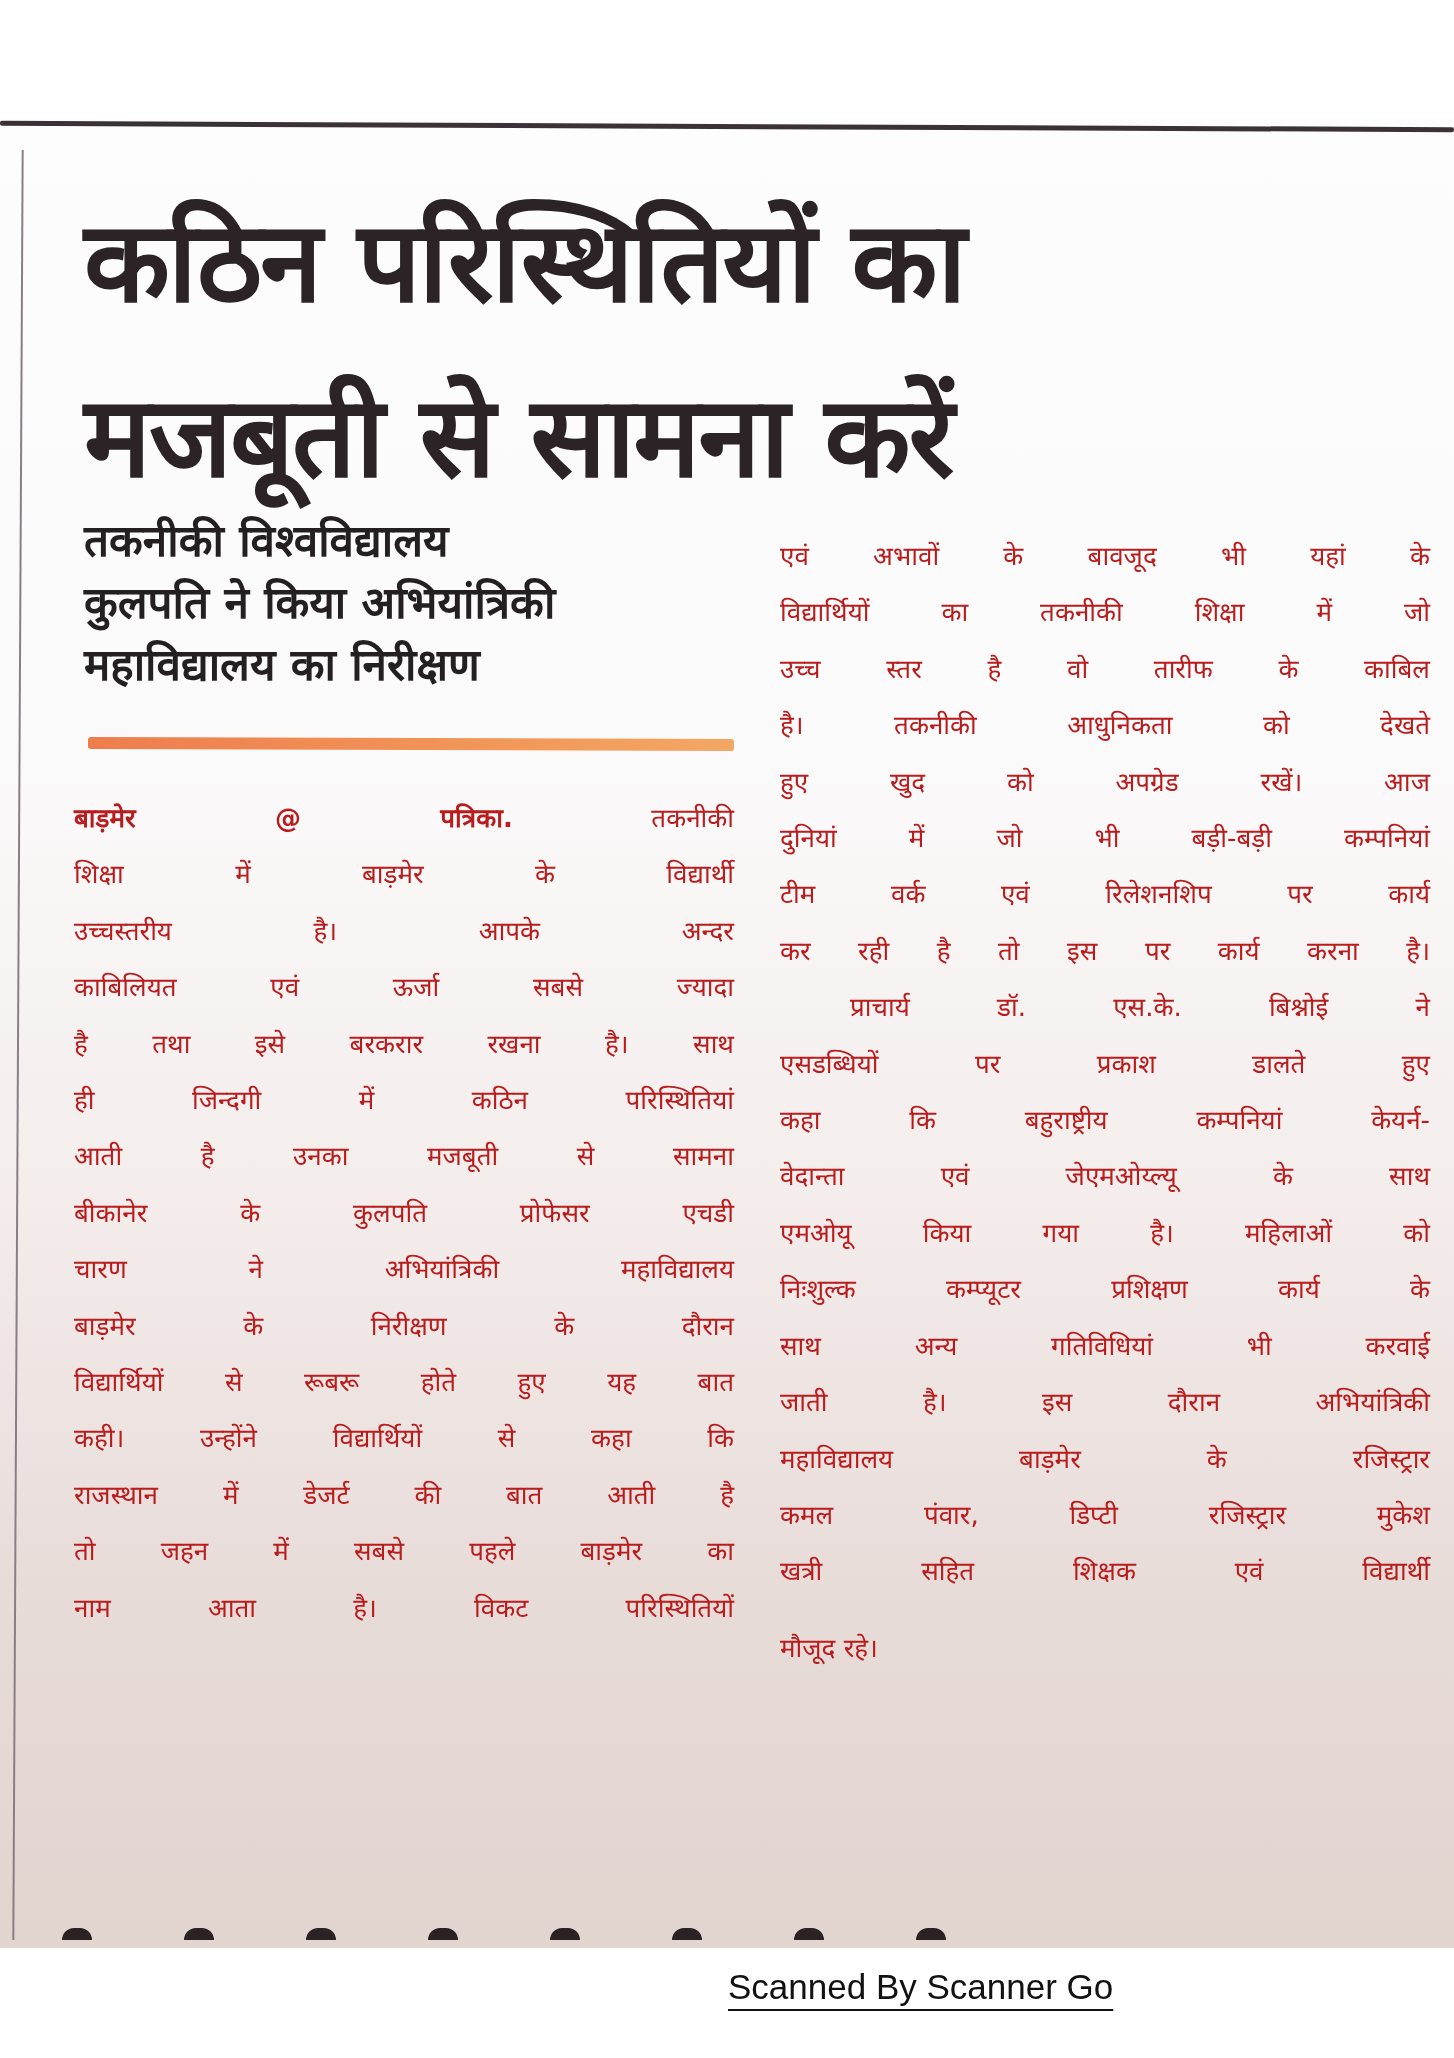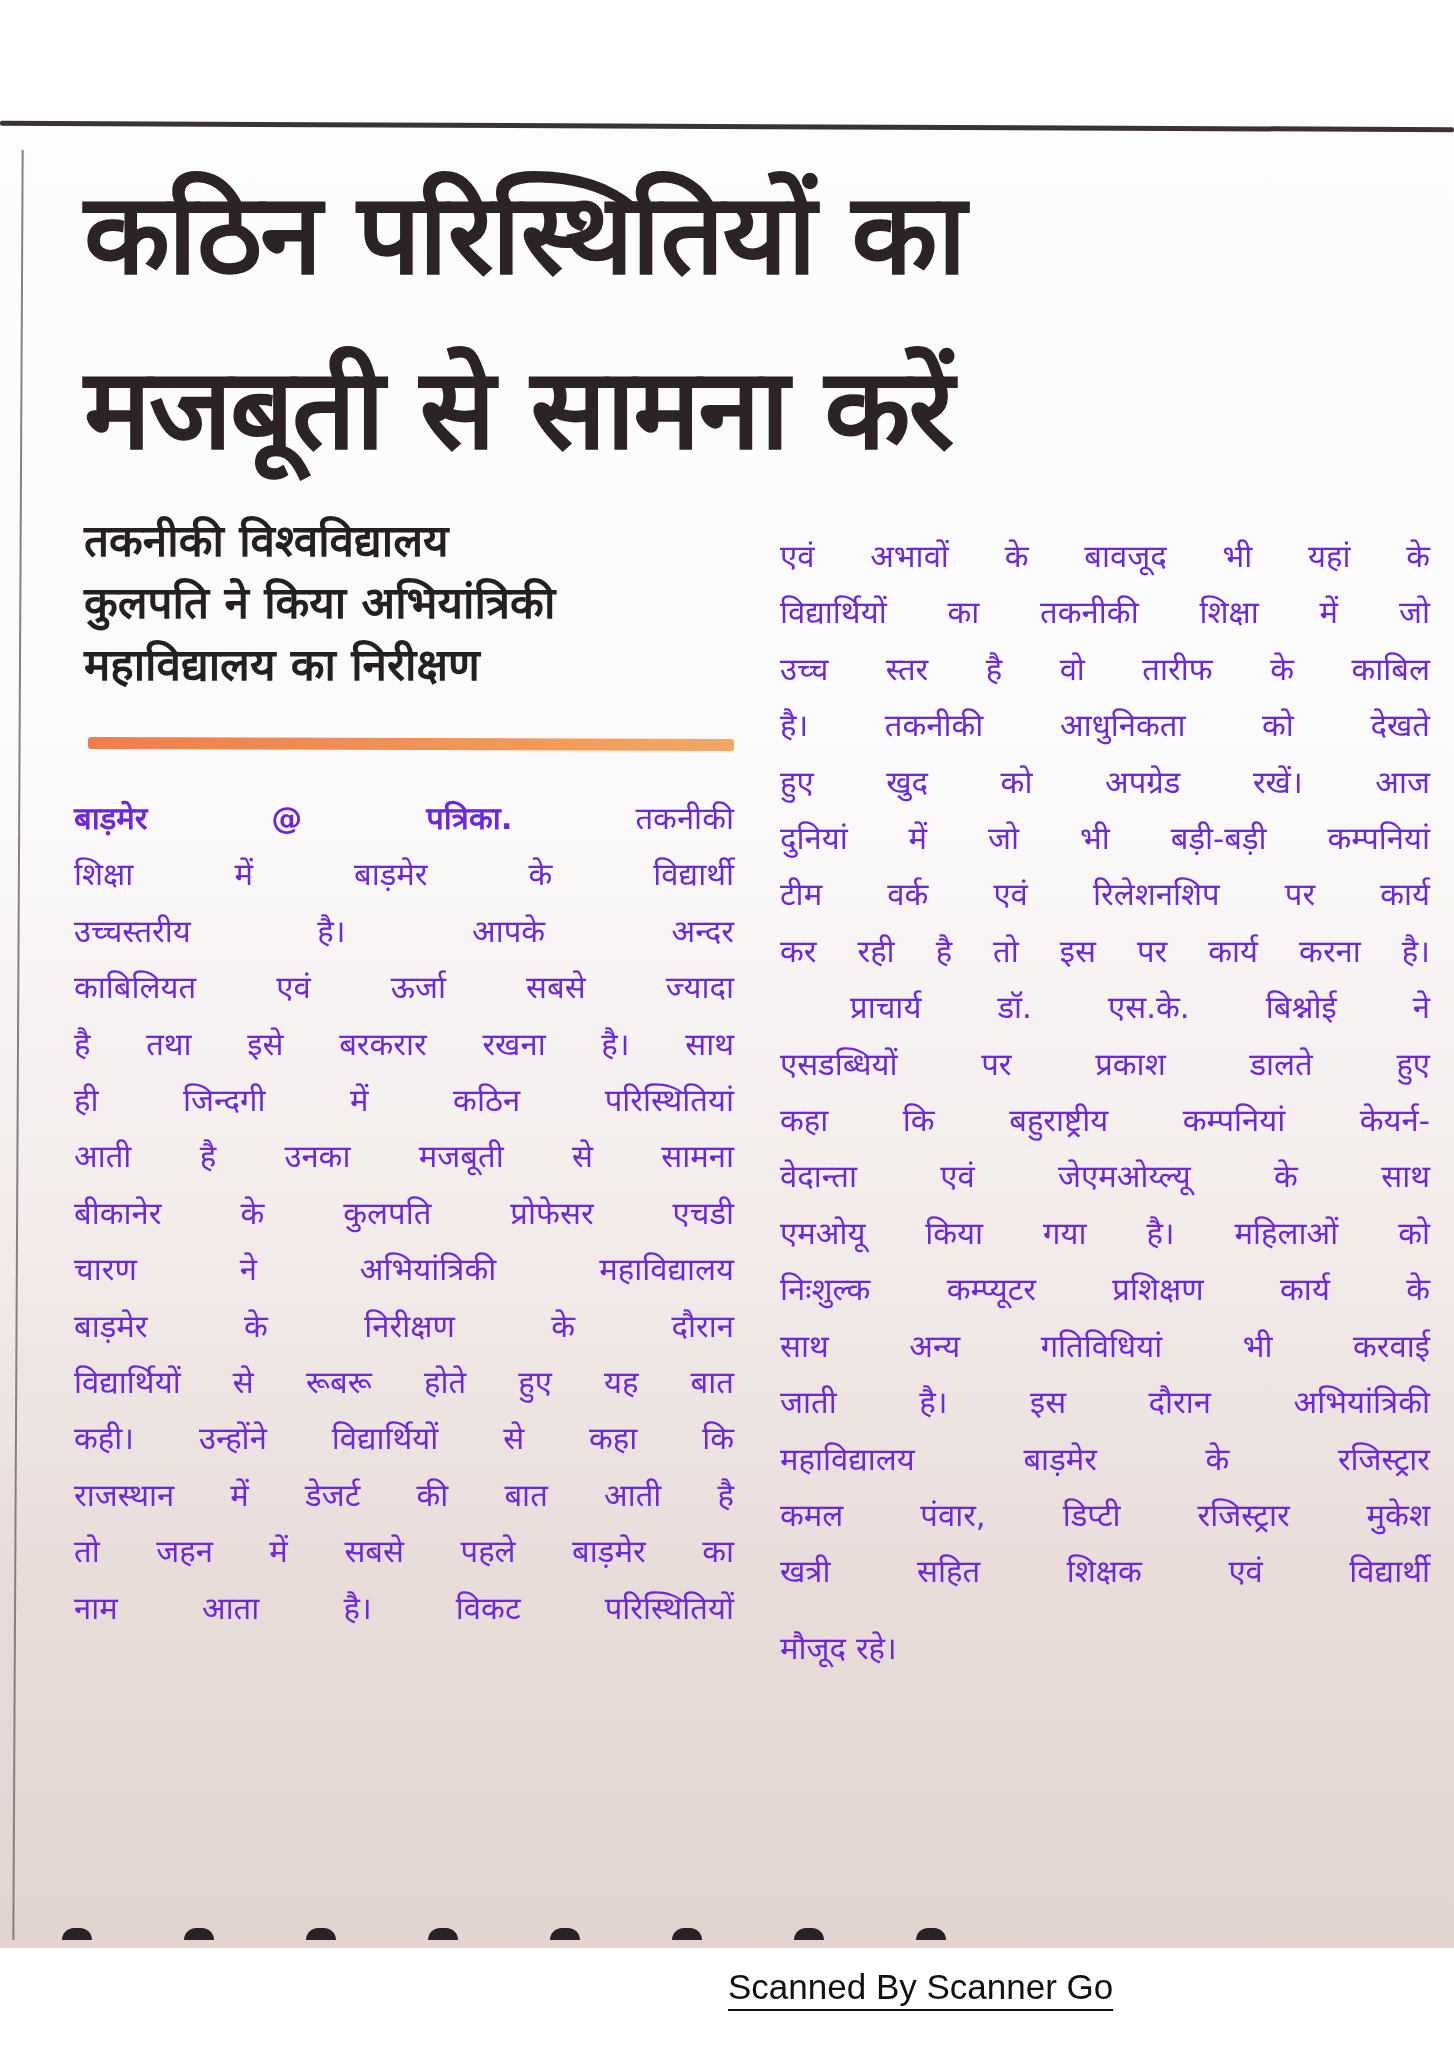--- a/index.html
+++ b/index.html
@@ -15,38 +15,38 @@
   }
   .top-rule {
     position: absolute; left: 0; top: 124px; width: 1454px; height: 5px;
     background: #3a3236; transform: rotate(0.25deg); border-radius: 2px;
   }
   .left-rule {
     position: absolute; left: 17px; top: 150px; width: 2px; height: 1790px;
     background: #8a7e86; transform: rotate(0.3deg);
   }
   .headline {
-    position: absolute; left: 84px; top: 147px; width: 1300px;
+    position: absolute; left: 84px; top: 175px; width: 1300px;
     font-family: "DejaVu Sans", sans-serif; font-weight: bold;
     font-size: 112px; line-height: 175px; color: #2b2326;
     letter-spacing: -2px; margin: 0;
   }
   .subhead {
     position: absolute; left: 84px; top: 510px; width: 650px;
     font-size: 44px; line-height: 62px; color: #241f21; margin: 0;
     font-weight: bold;
   }
   .accent-rule {
     position: absolute; left: 88px; top: 738px; width: 646px; height: 12px;
     background: linear-gradient(90deg, #ee7d4e, #f29a5a 70%, #f3a764);
     border-radius: 3px; transform: rotate(0.2deg);
   }
   .col {
-    position: absolute; font-size: 31px; line-height: 56.4px;
-    color: #6d28d9; text-align: justify; margin: 0;
+    position: absolute; font-size: 26px; line-height: 56.4px;
+    color: #b91c1c; text-align: justify; margin: 0;
   }
   .col .line { display: block; white-space: nowrap; text-align-last: justify; }
   .col .line.last { text-align-last: left; margin-top: 20px; }
   .col-left { left: 74px; top: 790px; width: 660px; }
   .col-right { left: 780px; top: 528px; width: 650px; }
   .dateline { font-weight: bold; }
   .indent { padding-left: 70px; }
   .cut-row {
     position: absolute; left: 62px; top: 1922px; width: 1380px; height: 18px;
     display: flex; gap: 92px; align-items: flex-end;

